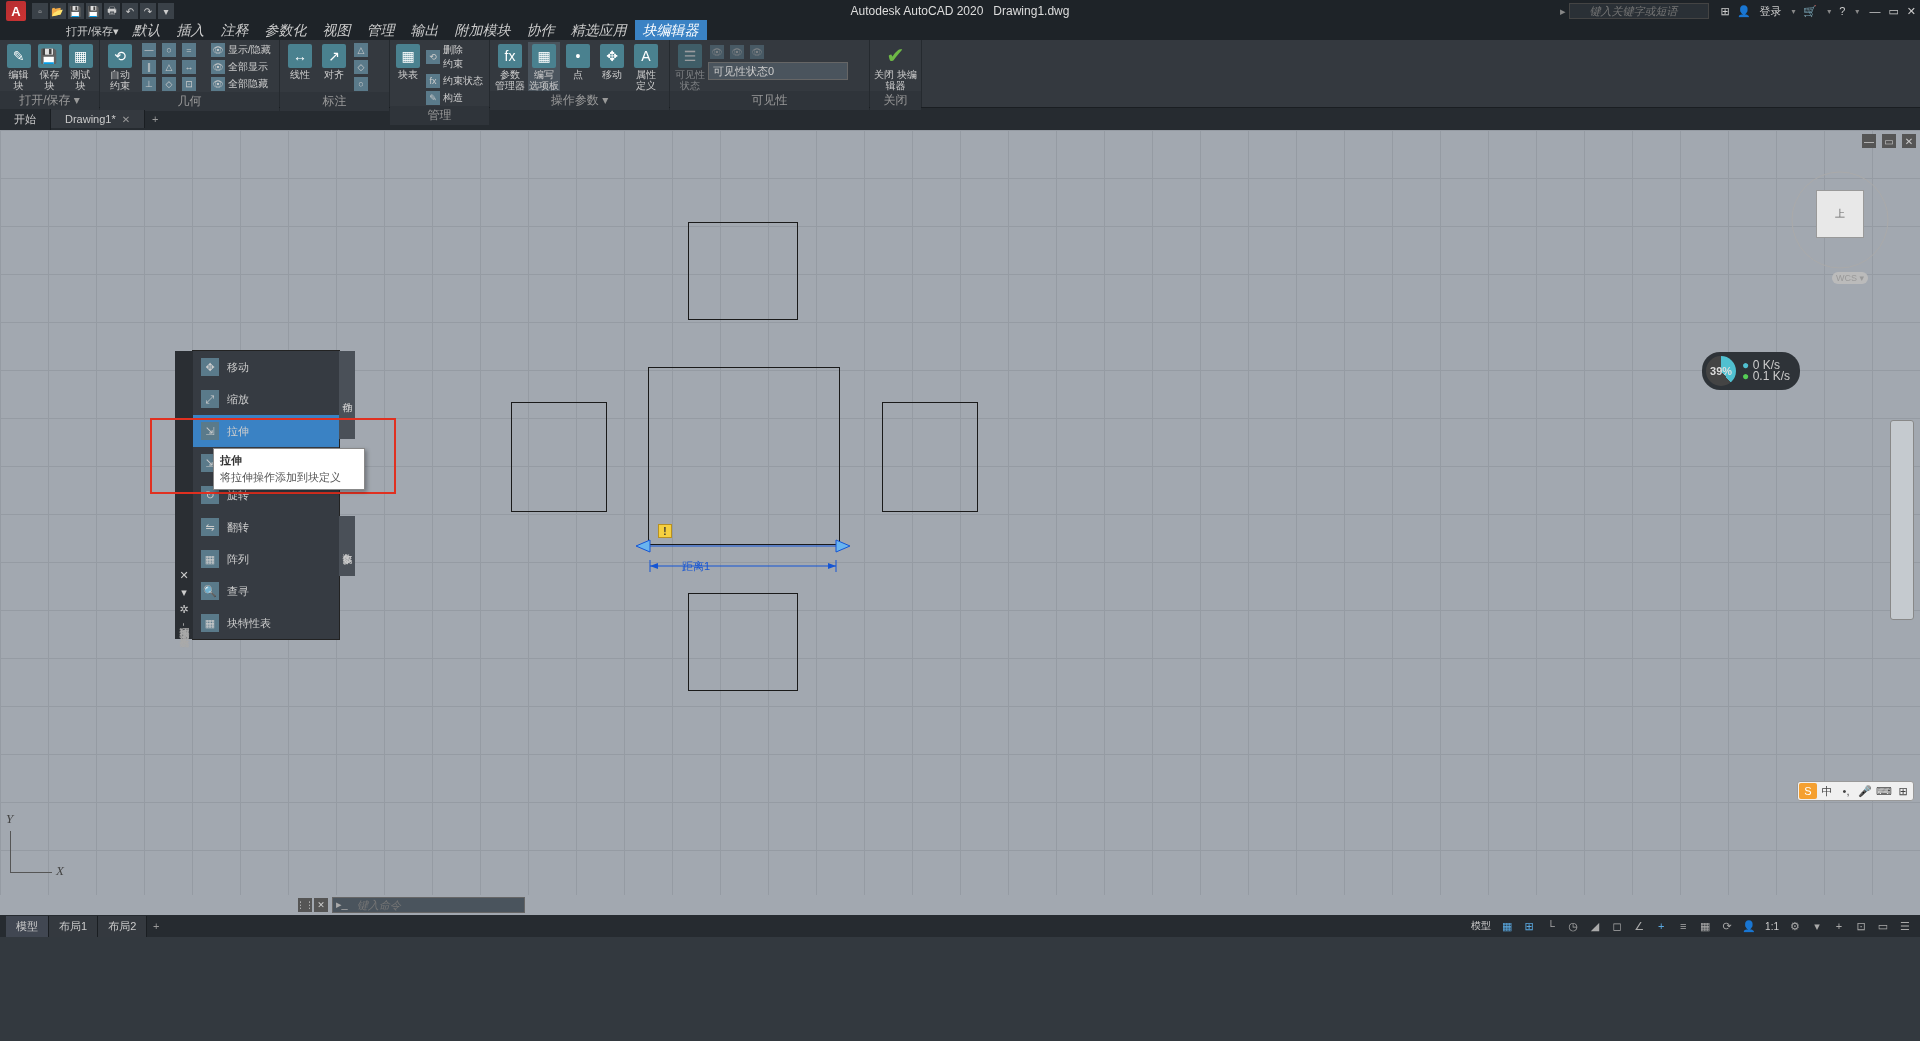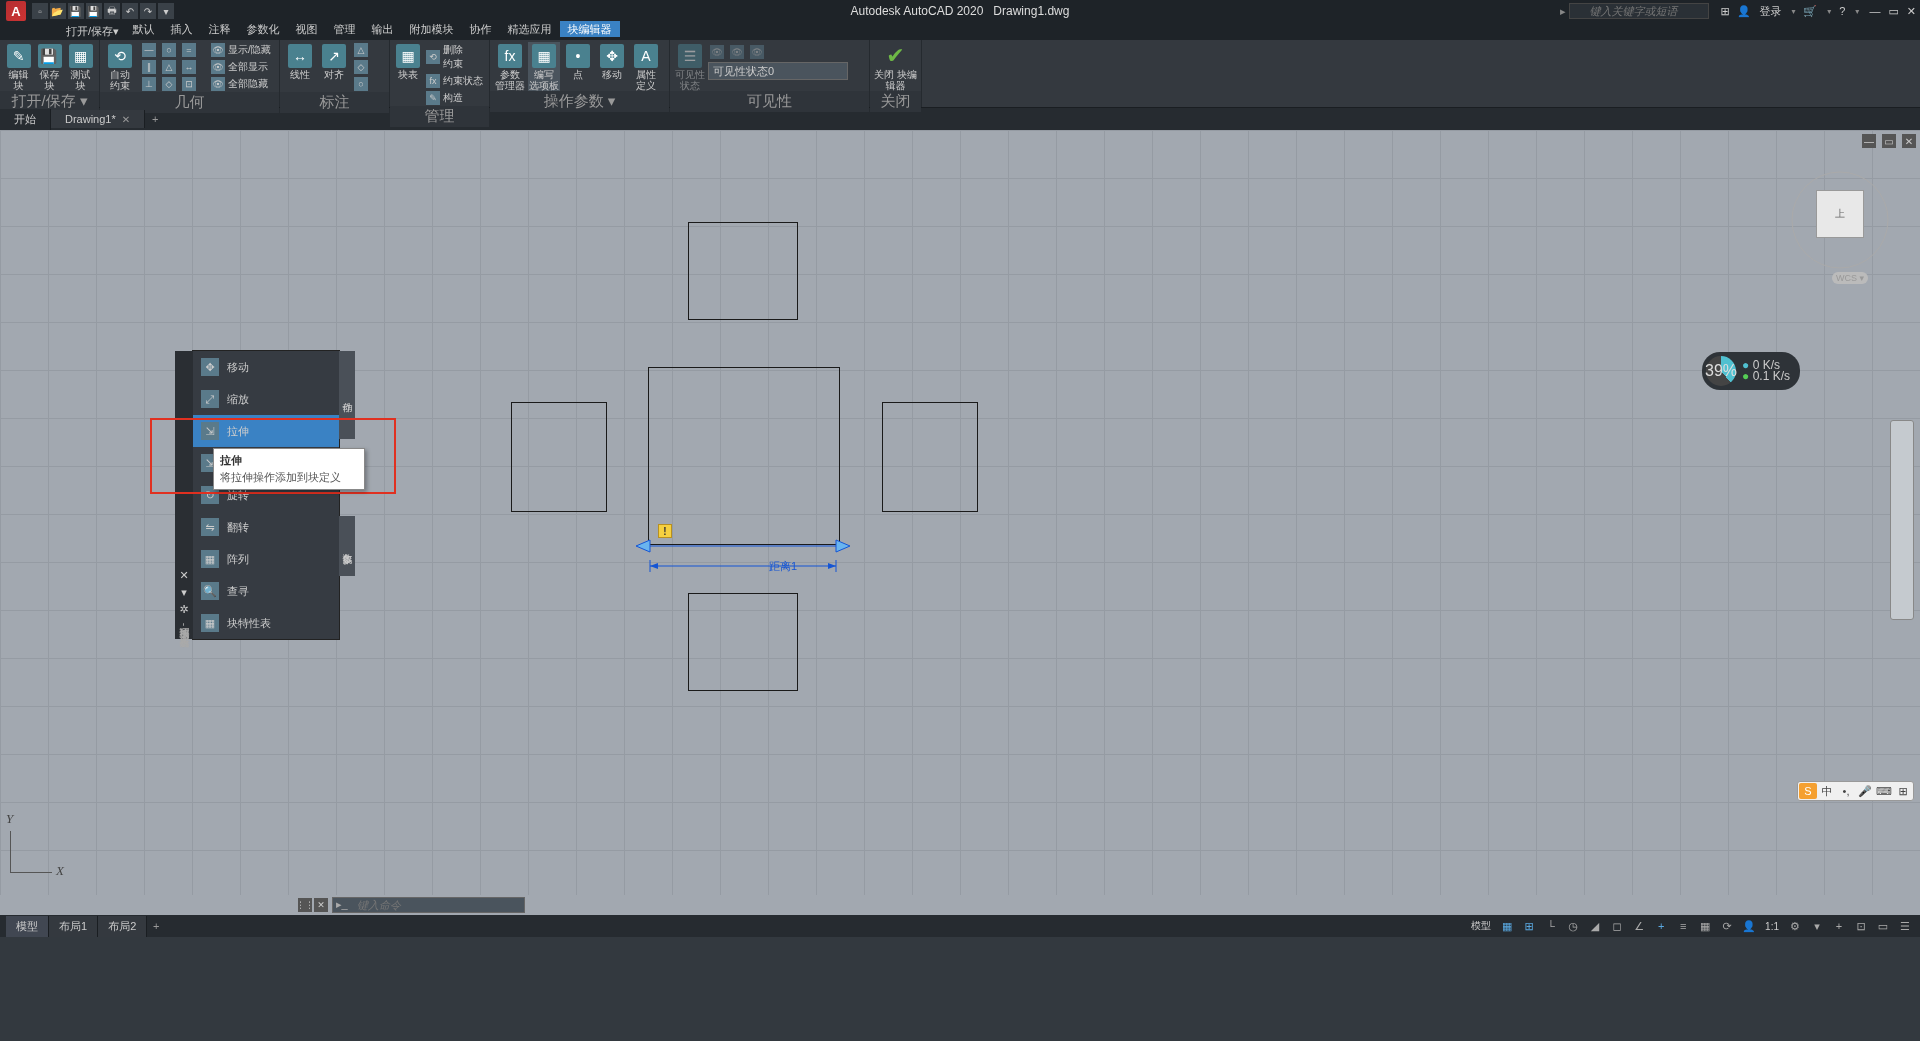--- a/index.html
+++ b/index.html
@@ -12,29 +12,29 @@
 .titlebar .qat-icon { width: 16px; height: 16px; background: #3a4148; display: flex; align-items: center; justify-content: center; font-size: 10px; color:#ccc; }
 .titlebar .title-text { position:absolute; left:50%; transform:translateX(-50%); color: #ddd; font-size: 12px; }
 .titlebar .search-box { margin-left: auto; }
 .titlebar .search-input { background: #2a3036; border: 1px solid #444; color: #888; width: 140px; height: 16px; font-size: 11px; padding: 0 20px; font-style: italic; }
 .titlebar .right-controls { display: flex; gap: 8px; margin-left: 12px; align-items: center; }
 .titlebar .win-controls { display: flex; gap: 8px; margin-left: 10px; }
 .titlebar .dropdown-arrow { font-size: 8px; color: #888; margin-left: 2px; }
 
 
 .menubar { height: 18px; background: #1e2328; display: flex; padding-left: 60px; }
-.menubar .menu-item { padding: 2px 8px; color: #ccc; cursor: pointer; font-size: 11px; }
+.menubar .menu-item { padding: 2px 8px; color: #ccc; cursor: pointer; font-size: 14px; font-style: italic; }
 .menubar .menu-item.active { background: #3a82c4; color: #fff; }
 .menubar .open-save { color: #ccc; padding: 2px 6px; display:flex; align-items:center; }
 
 
 .ribbon { height: 68px; background: #34393f; display: flex; border-bottom: 1px solid #1a1e22; }
 .ribbon-panel { border-right: 1px solid #252a2f; padding: 2px 4px 0; display: flex; flex-direction: column; }
 .ribbon-panel-content { display: flex; flex: 1; gap: 2px; align-items: flex-start; }
-.ribbon-panel-title { text-align: center; font-size: 15px; color: #999; padding: 1px 0; background:#2f343a; margin:0 -4px; }
+.ribbon-panel-title { text-align: center; font-size: 12px; color: #999; padding: 1px 0; background:#2f343a; margin:0 -4px; }
 .ribbon-big-btn { display: flex; flex-direction: column; align-items: center; width: 32px; padding-top:2px; }
 .ribbon-big-btn .ico { width: 24px; height: 24px; background: #4a818f; border-radius: 2px; margin-bottom: 1px; display:flex; align-items:center; justify-content:center; font-size:14px; color:#fff; }
 .ribbon-big-btn .lbl { font-size: 10px; color: #ccc; text-align: center; line-height: 11px; }
 .ribbon-small-row { display: flex; flex-direction: column; gap: 1px; }
 .ribbon-small-btn { display: flex; align-items: center; gap: 3px; padding: 1px 2px; }
 .ribbon-small-btn .ico { width: 14px; height: 14px; background: #5a7a8a; display:flex; align-items:center; justify-content:center; font-size:9px; }
 .ribbon-small-btn .lbl { font-size: 10px; color: #ccc; white-space:nowrap; }
 .ribbon-panel.close-panel .ribbon-big-btn .ico { color: #6eb846; font-size: 22px; background:none; }
 .visibility-input { background: #4a545d; border: 1px solid #666; color: #ccc; width: 140px; height: 18px; font-size: 11px; padding: 0 4px; }
 
@@ -87,21 +87,21 @@
 
 
 .ucs { position:absolute; bottom:22px; left:10px; }
 .ucs-y { position:absolute; width:1px; height:42px; background:#555; bottom:0; left:0; }
 .ucs-x { position:absolute; height:1px; width:42px; background:#555; bottom:0; left:0; }
 .ucs .lbl-x { position:absolute; left:46px; bottom:-6px; font-family:serif; font-style:italic; font-size:13px; color:#444; }
 .ucs .lbl-y { position:absolute; left:-4px; bottom:46px; font-family:serif; font-style:italic; font-size:13px; color:#444; }
 
 
 .perf-widget { position:absolute; top:222px; right:120px; display:flex; align-items:center; background:#2e3338; border-radius:18px; padding:4px 10px 4px 4px; gap:6px; }
-.perf-circle { width:30px; height:30px; border-radius:50%; background:conic-gradient(#50c0d0 0 140deg, #444 140deg 360deg); display:flex; align-items:center; justify-content:center; color:#ddd; font-size:16px; }
+.perf-circle { width:30px; height:30px; border-radius:50%; background:conic-gradient(#50c0d0 0 140deg, #444 140deg 360deg); display:flex; align-items:center; justify-content:center; color:#ddd; font-size:11px;font-weight:bold; }
 .perf-text { font-size:12px; color:#ccc; line-height:11px; }
 .perf-text .dot-blue { color:#50c0d0; }
 .perf-text .dot-green { color:#5c5; }
 
 
 .cmdline-row { height:20px; background:#a2a8b0; display:flex; align-items:center; padding-left:298px; }
 .cmd-handle { display:flex; gap:2px; margin-right:4px; }
 .cmd-btn { width:14px; height:14px; background:#555; color:#ccc; display:flex; align-items:center; justify-content:center; font-size:9px; }
 .cmd-input { flex:0 0 850px; background:#4a545d; border:1px solid #666; color:#aaa; height:16px; font-size:11px; padding:0 24px; font-style:italic; }
 .cmd-input-wrap { position:relative; }
@@ -469,21 +469,21 @@
   <svg style="position:absolute; left:636px; top:408px; width:216px; height:40px;">
     <polygon points="0,8 14,2 14,14" fill="#69b4ef" stroke="#1555d4"></polygon>
     <line x1="14" y1="8" x2="200" y2="8" stroke="#1555d4" stroke-width="1"></line>
     <polygon points="214,8 200,2 200,14" fill="#69b4ef" stroke="#1555d4"></polygon>
     <line x1="14" y1="28" x2="200" y2="28" stroke="#1555d4" stroke-width="1"></line>
     <line x1="14" y1="22" x2="14" y2="34" stroke="#1555d4"></line>
     <polygon points="14,28 22,25 22,31" fill="#1555d4"></polygon>
     <line x1="200" y1="22" x2="200" y2="34" stroke="#1555d4"></line>
     <polygon points="200,28 192,25 192,31" fill="#1555d4"></polygon>
   </svg>
-  <div class="param-label" style="left:769px; top:429px;">距离1</div>
+  <div class="param-label" style="left:682px; top:429px;">距离1</div>
   <div class="warn-badge" style="left:658px; top:394px;">!</div>
 
   <div class="ucs">
     <div class="ucs-y"></div>
     <div class="ucs-x"></div>
     <span class="lbl-x">X</span>
     <span class="lbl-y">Y</span>
   </div>
 
   <div class="ime-bar">

